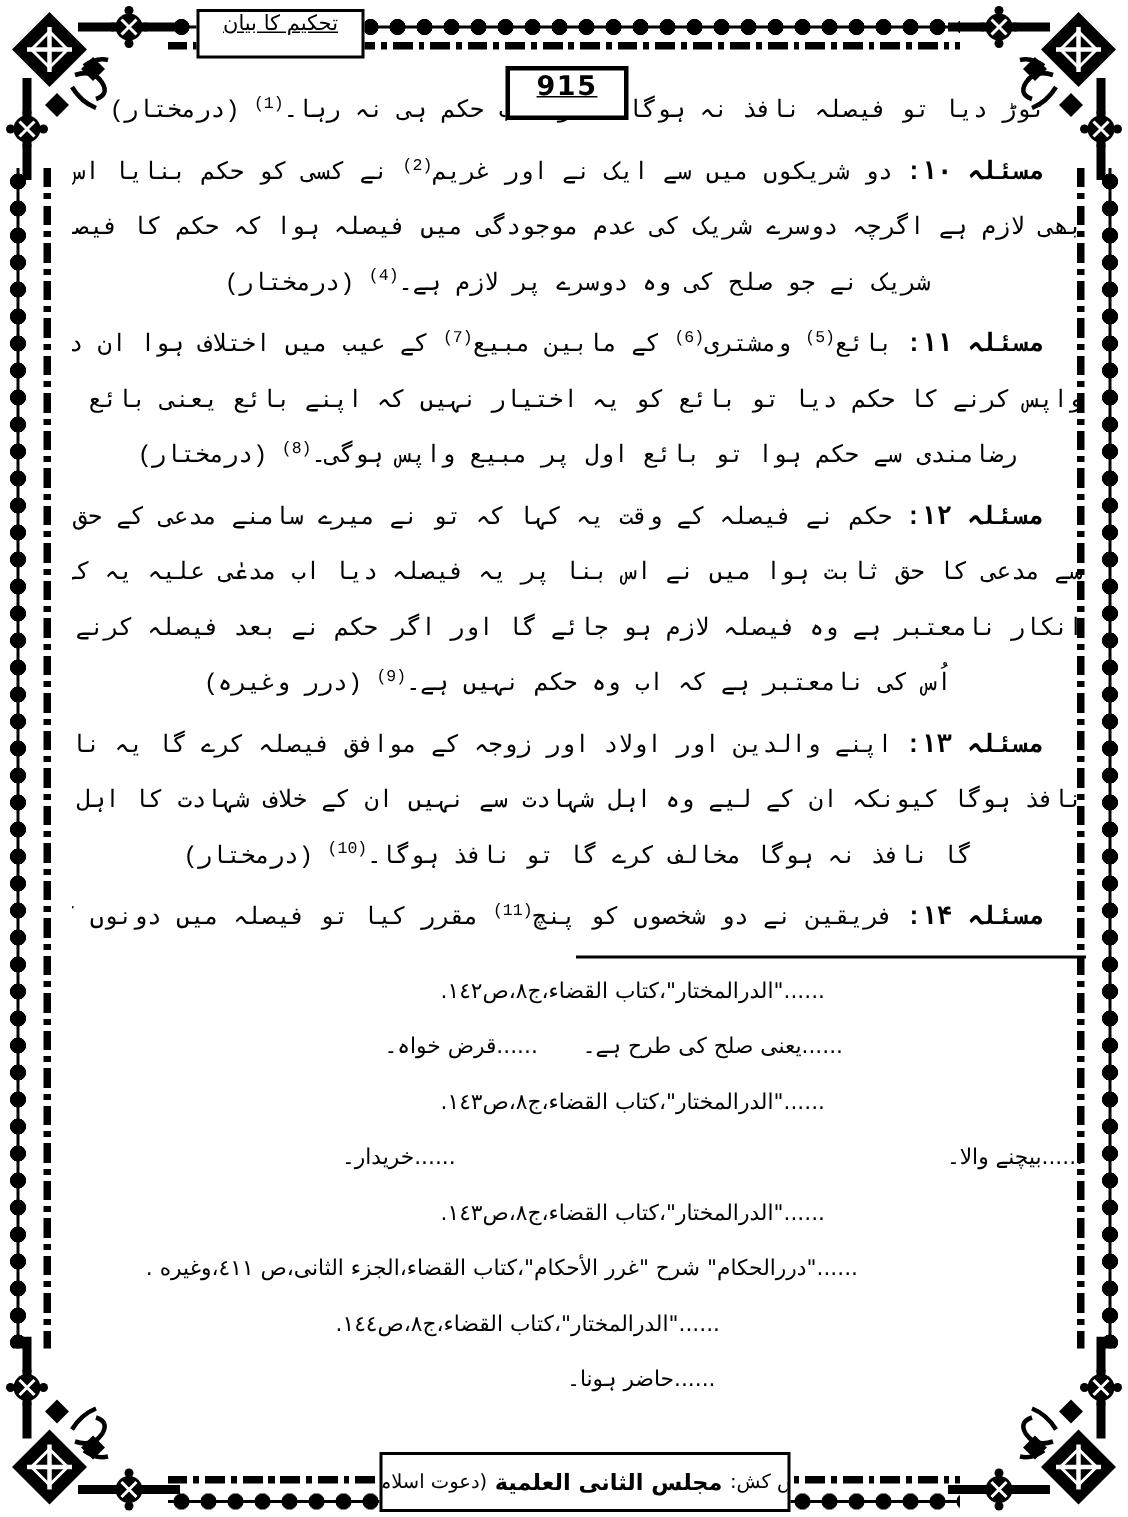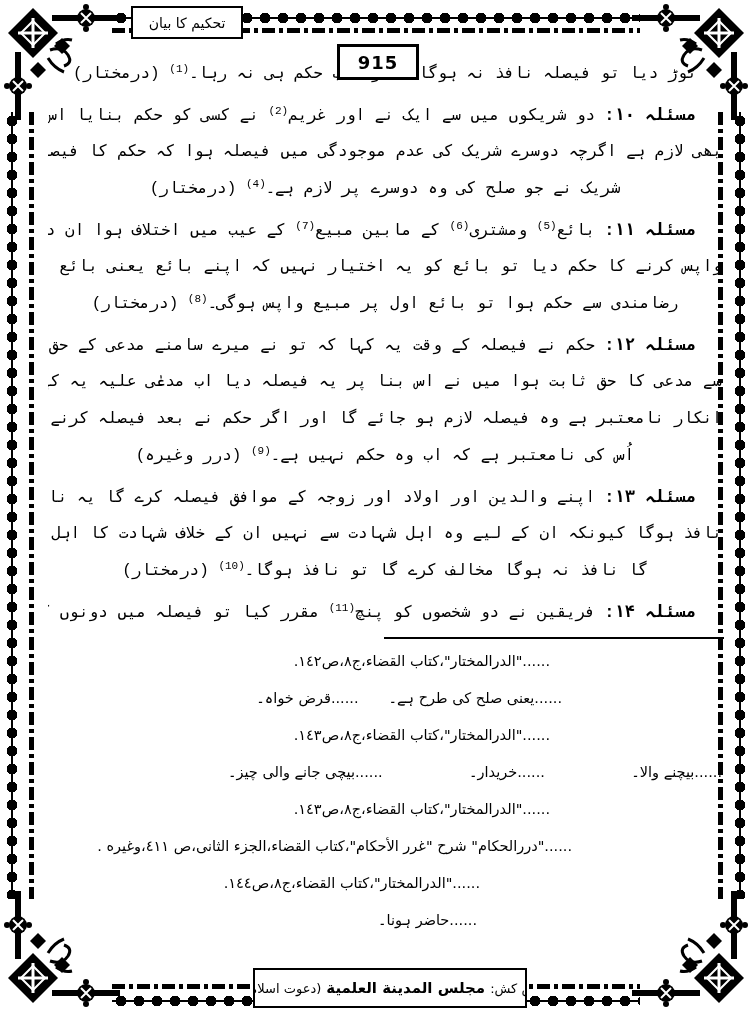--- a/index.html
+++ b/index.html
@@ -32,22 +32,22 @@
 
   .corner{position:absolute;width:120px;height:120px;z-index:5;}
   .corner svg{display:block;width:120px;height:120px;}
   .corner.tl{top:0;left:0;}
   .corner.tr{top:0;right:0;transform:scaleX(-1);}
   .corner.bl{bottom:0;left:0;transform:scaleY(-1);}
   .corner.br{bottom:0;right:0;transform:scale(-1,-1);}
 
   
   .hbox{position:absolute;background:#fff;border:2px solid #000;z-index:6;
-        display:flex;align-items:center;justify-content:center;direction:rtl;
-        white-space:nowrap;overflow:hidden;}
+        display:flex;align-items:flex-start;justify-content:center;direction:rtl;
+        white-space:nowrap;overflow:hidden;text-decoration:underline;}
   .hbox-chapter{left:131px;top:6px;width:108px;height:29px;font-size:14px;}
   .hbox-page{left:337px;top:4px;width:76px;height:30px;border-width:3px;
              font-weight:bold;font-size:18px;letter-spacing:1px;direction:ltr;margin-top:40px;}
   .hbox-book{left:486px;top:5px;width:206px;height:29px;font-size:13px;}
 
   
   .content{position:absolute;left:48px;right:30px;top:56px;z-index:2;}
   .uline{direction:rtl;font-size:16px;height:37px;line-height:37px;
          white-space:nowrap;overflow:hidden;font-family:Liberation Mono, monospace;}
   .just{text-align:justify;text-align-last:justify;}
@@ -252,34 +252,33 @@
     <div class="fnline fnrow fn-r2">
       <span>......یعنی صلح کی طرح ہے۔</span>
       <span>......قرض خواہ۔</span>
     </div>
 
     <div class="fnline fn-pad-cite">......"الدرالمختار"،کتاب القضاء،ج٨،ص١٤٣.</div>
 
     <div class="fnline fnrow fn-r4">
       <span>......بیچنے والا۔</span>
       <span>......خریدار۔</span>
-      <span>......بیچی جانے والی چیز۔</span>
     </div>
 
     <div class="fnline fn-pad-cite">......"الدرالمختار"،کتاب القضاء،ج٨،ص١٤٣.</div>
 
     <div class="fnline fn-pad-c6">......"دررالحکام" شرح "غرر الأحکام"،کتاب القضاء،الجزء الثانی،ص ٤١١،وغیره .</div>
 
     <div class="fnline fn-pad-c7">......"الدرالمختار"،کتاب القضاء،ج٨،ص١٤٤.</div>
 
     <div class="fnline fnrow fn-r8">
       <span>......حاضر ہونا۔</span>
     </div>
 
   </div>
 
   <div class="footer-box">
     <span>پیش کش:</span>
-    <span class="pub">مجلس المدينة العلمية</span>
+    <span class="pub">مجلس الثانی العلمية</span>
     <span>(دعوت اسلامی)</span>
   </div>
 
 </div>
 
 </body></html>

